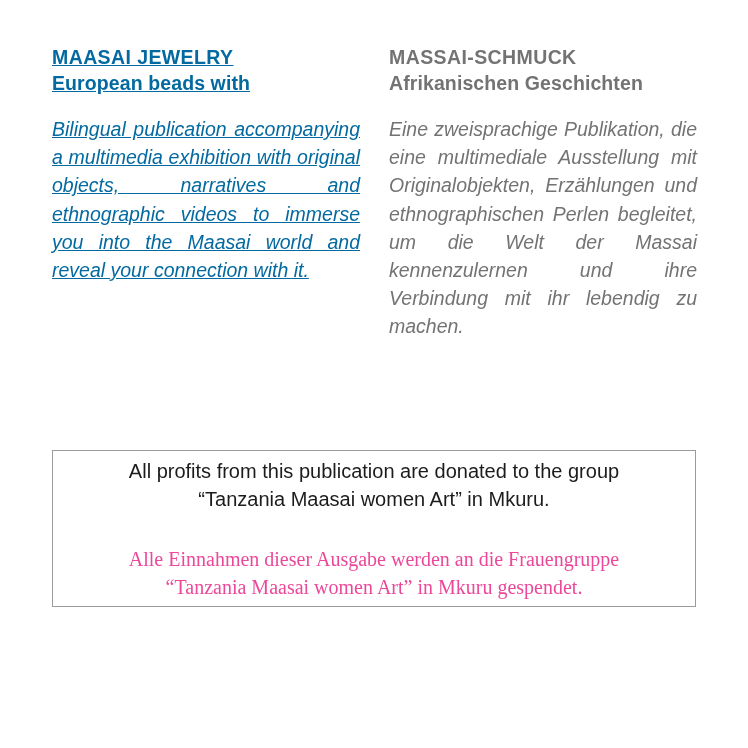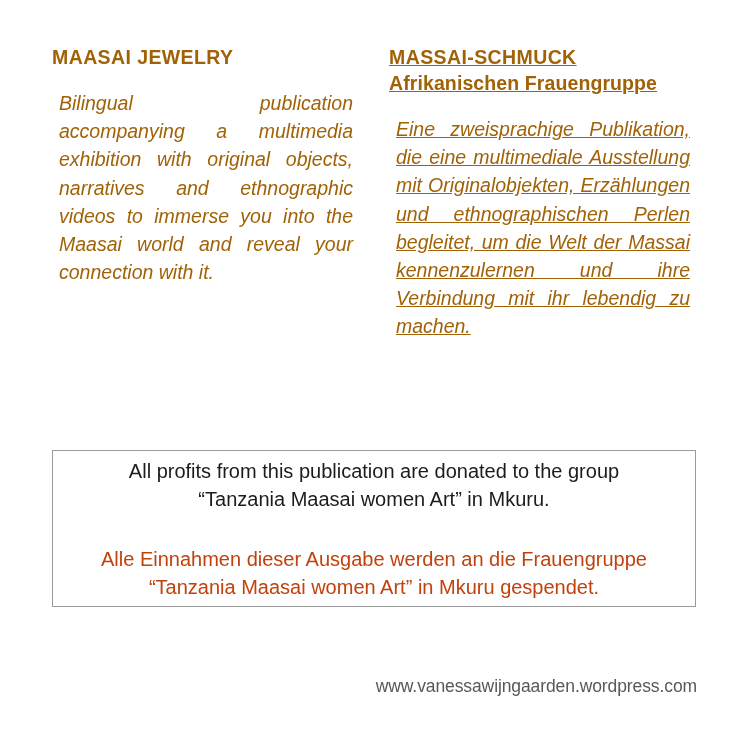--- a/index.html
+++ b/index.html
@@ -50,34 +50,34 @@
   .heading .caps {
     letter-spacing: 0.4px;
   }
 
   .body-par {
     font-style: italic;
     font-size: 19.5px;
     line-height: 28.2px;
     text-align: justify;
     text-justify: inter-word;
-    margin: 7px;
+    margin: 0;
     margin-top: 19px;
     hyphens: manual;
     word-spacing: 0px;
   }
 
   .col-en .heading,
   .col-en .body-par {
-    color: #a16207;
+    color: #0369a1;
+    text-decoration: underline;
   }
   .col-de .heading,
   .col-de .body-par {
-    color: #a16207;
-    text-decoration: underline;
+    color: #737373;
   }
 
   
   .donation-box {
     position: absolute;
     left: 52px;
     top: 450px;
     width: 644px;
     height: 157px;
     box-sizing: border-box;
@@ -93,21 +93,22 @@
     font-size: 20px;
     line-height: 28px;
     margin: 0;
     white-space: pre-line;
   }
   .donation-en {
     color: #1c1c1c;
     margin-bottom: 32px;
   }
   .donation-de {
-    color: #c2410c;
+    color: #ec4899;
+    font-family: Liberation Serif, serif;
   }
 
   
   .footer {
     position: absolute;
     left: 52px;
     top: 675px;
     width: 645px;
     text-align: right;
     font-size: 17.5px;
@@ -119,36 +120,36 @@
 </head>
 <body>
 
 <div class="page">
 
   <div class="columns">
 
     <div class="col col-en">
       <div class="heading">
         <span class="hline caps">MAASAI JEWELRY</span>
+        <span class="hline">European beads with</span>
       </div>
       <p class="body-par">Bilingual publication accompanying a multimedia exhibition with original objects, narratives and ethnographic videos to immerse you into the Maasai world and reveal your connection with it.</p>
     </div>
 
     <div class="col col-de">
       <div class="heading">
         <span class="hline caps">MASSAI-SCHMUCK</span>
-        <span class="hline">Afrikanischen Frauengruppe</span>
+        <span class="hline">Afrikanischen Geschichten</span>
       </div>
       <p class="body-par">Eine zweisprachige Publikation, die eine multimediale Ausstellung mit Originalobjekten, Erzählungen und ethnographischen Perlen begleitet, um die Welt der Massai kennenzulernen und ihre Verbindung mit ihr lebendig zu machen.</p>
     </div>
 
   </div>
 
   <div class="donation-box">
     <p class="donation-en">All profits from this publication are donated to the group
 “Tanzania Maasai women Art” in Mkuru.</p>
     <p class="donation-de">Alle Einnahmen dieser Ausgabe werden an die Frauengruppe
 “Tanzania Maasai women Art” in Mkuru gespendet.</p>
   </div>
 
-  <div class="footer">www.vanessawijngaarden.wordpress.com</div>
 
 </div>
 
 </body></html>

